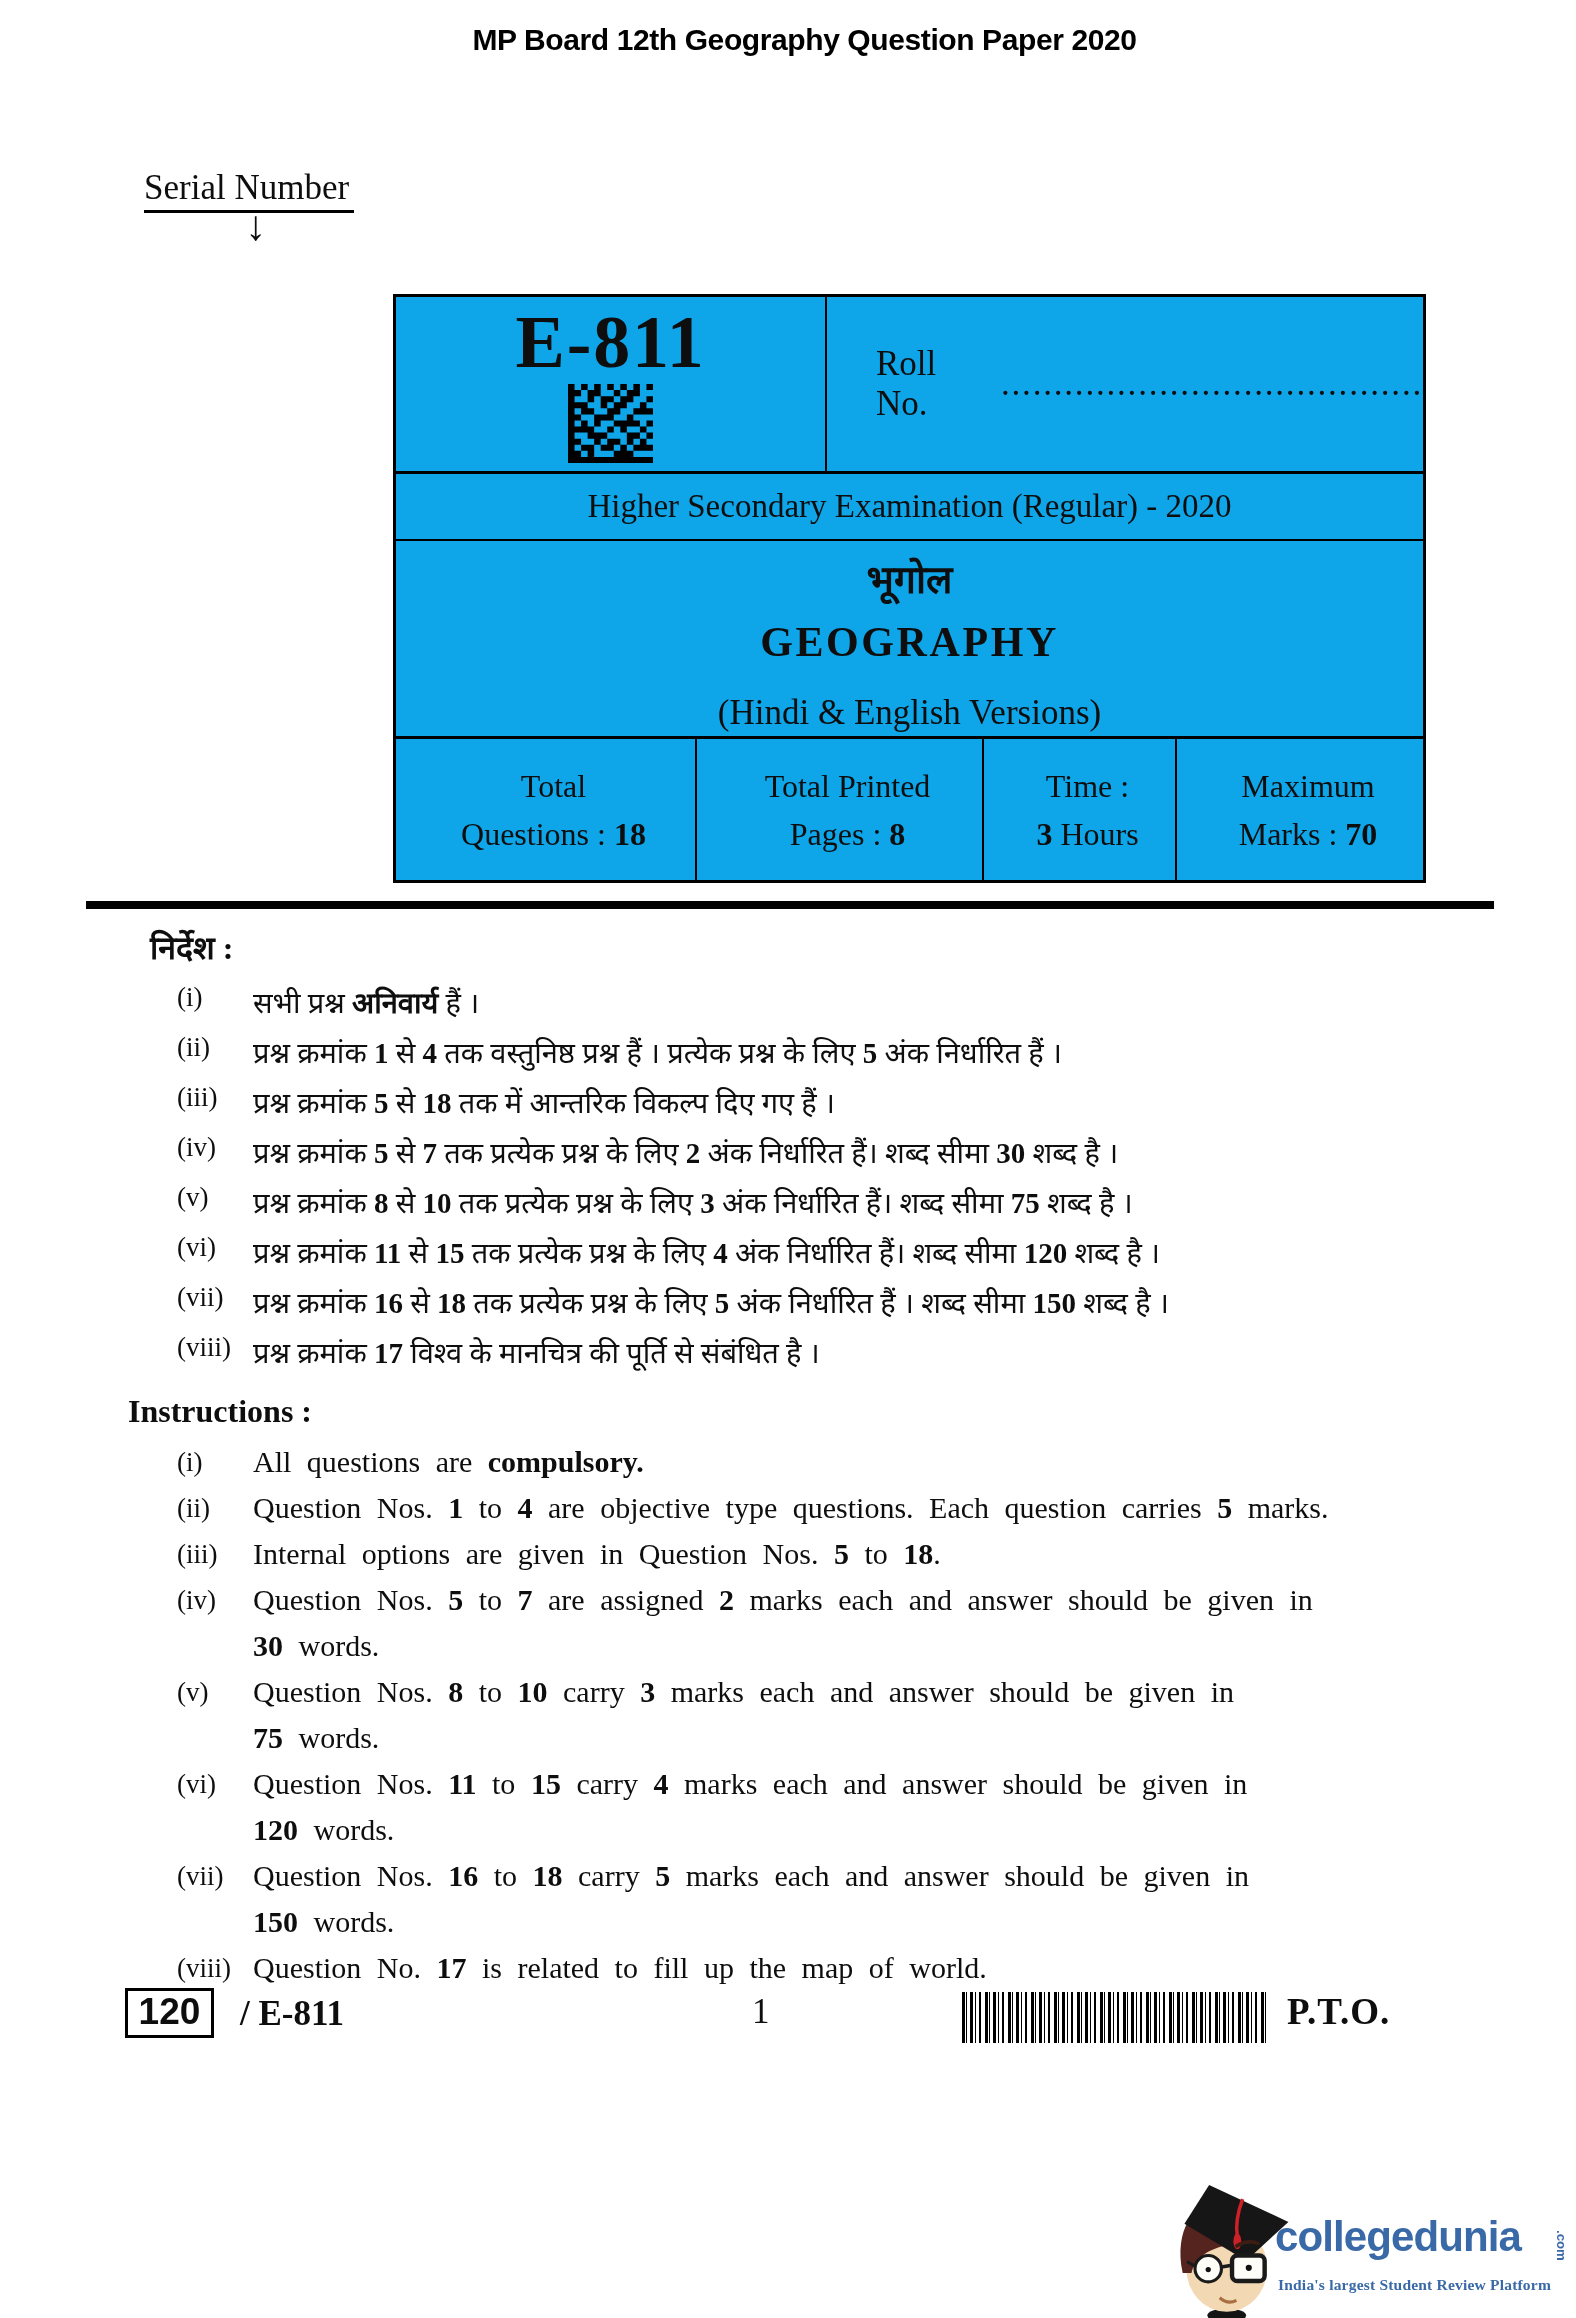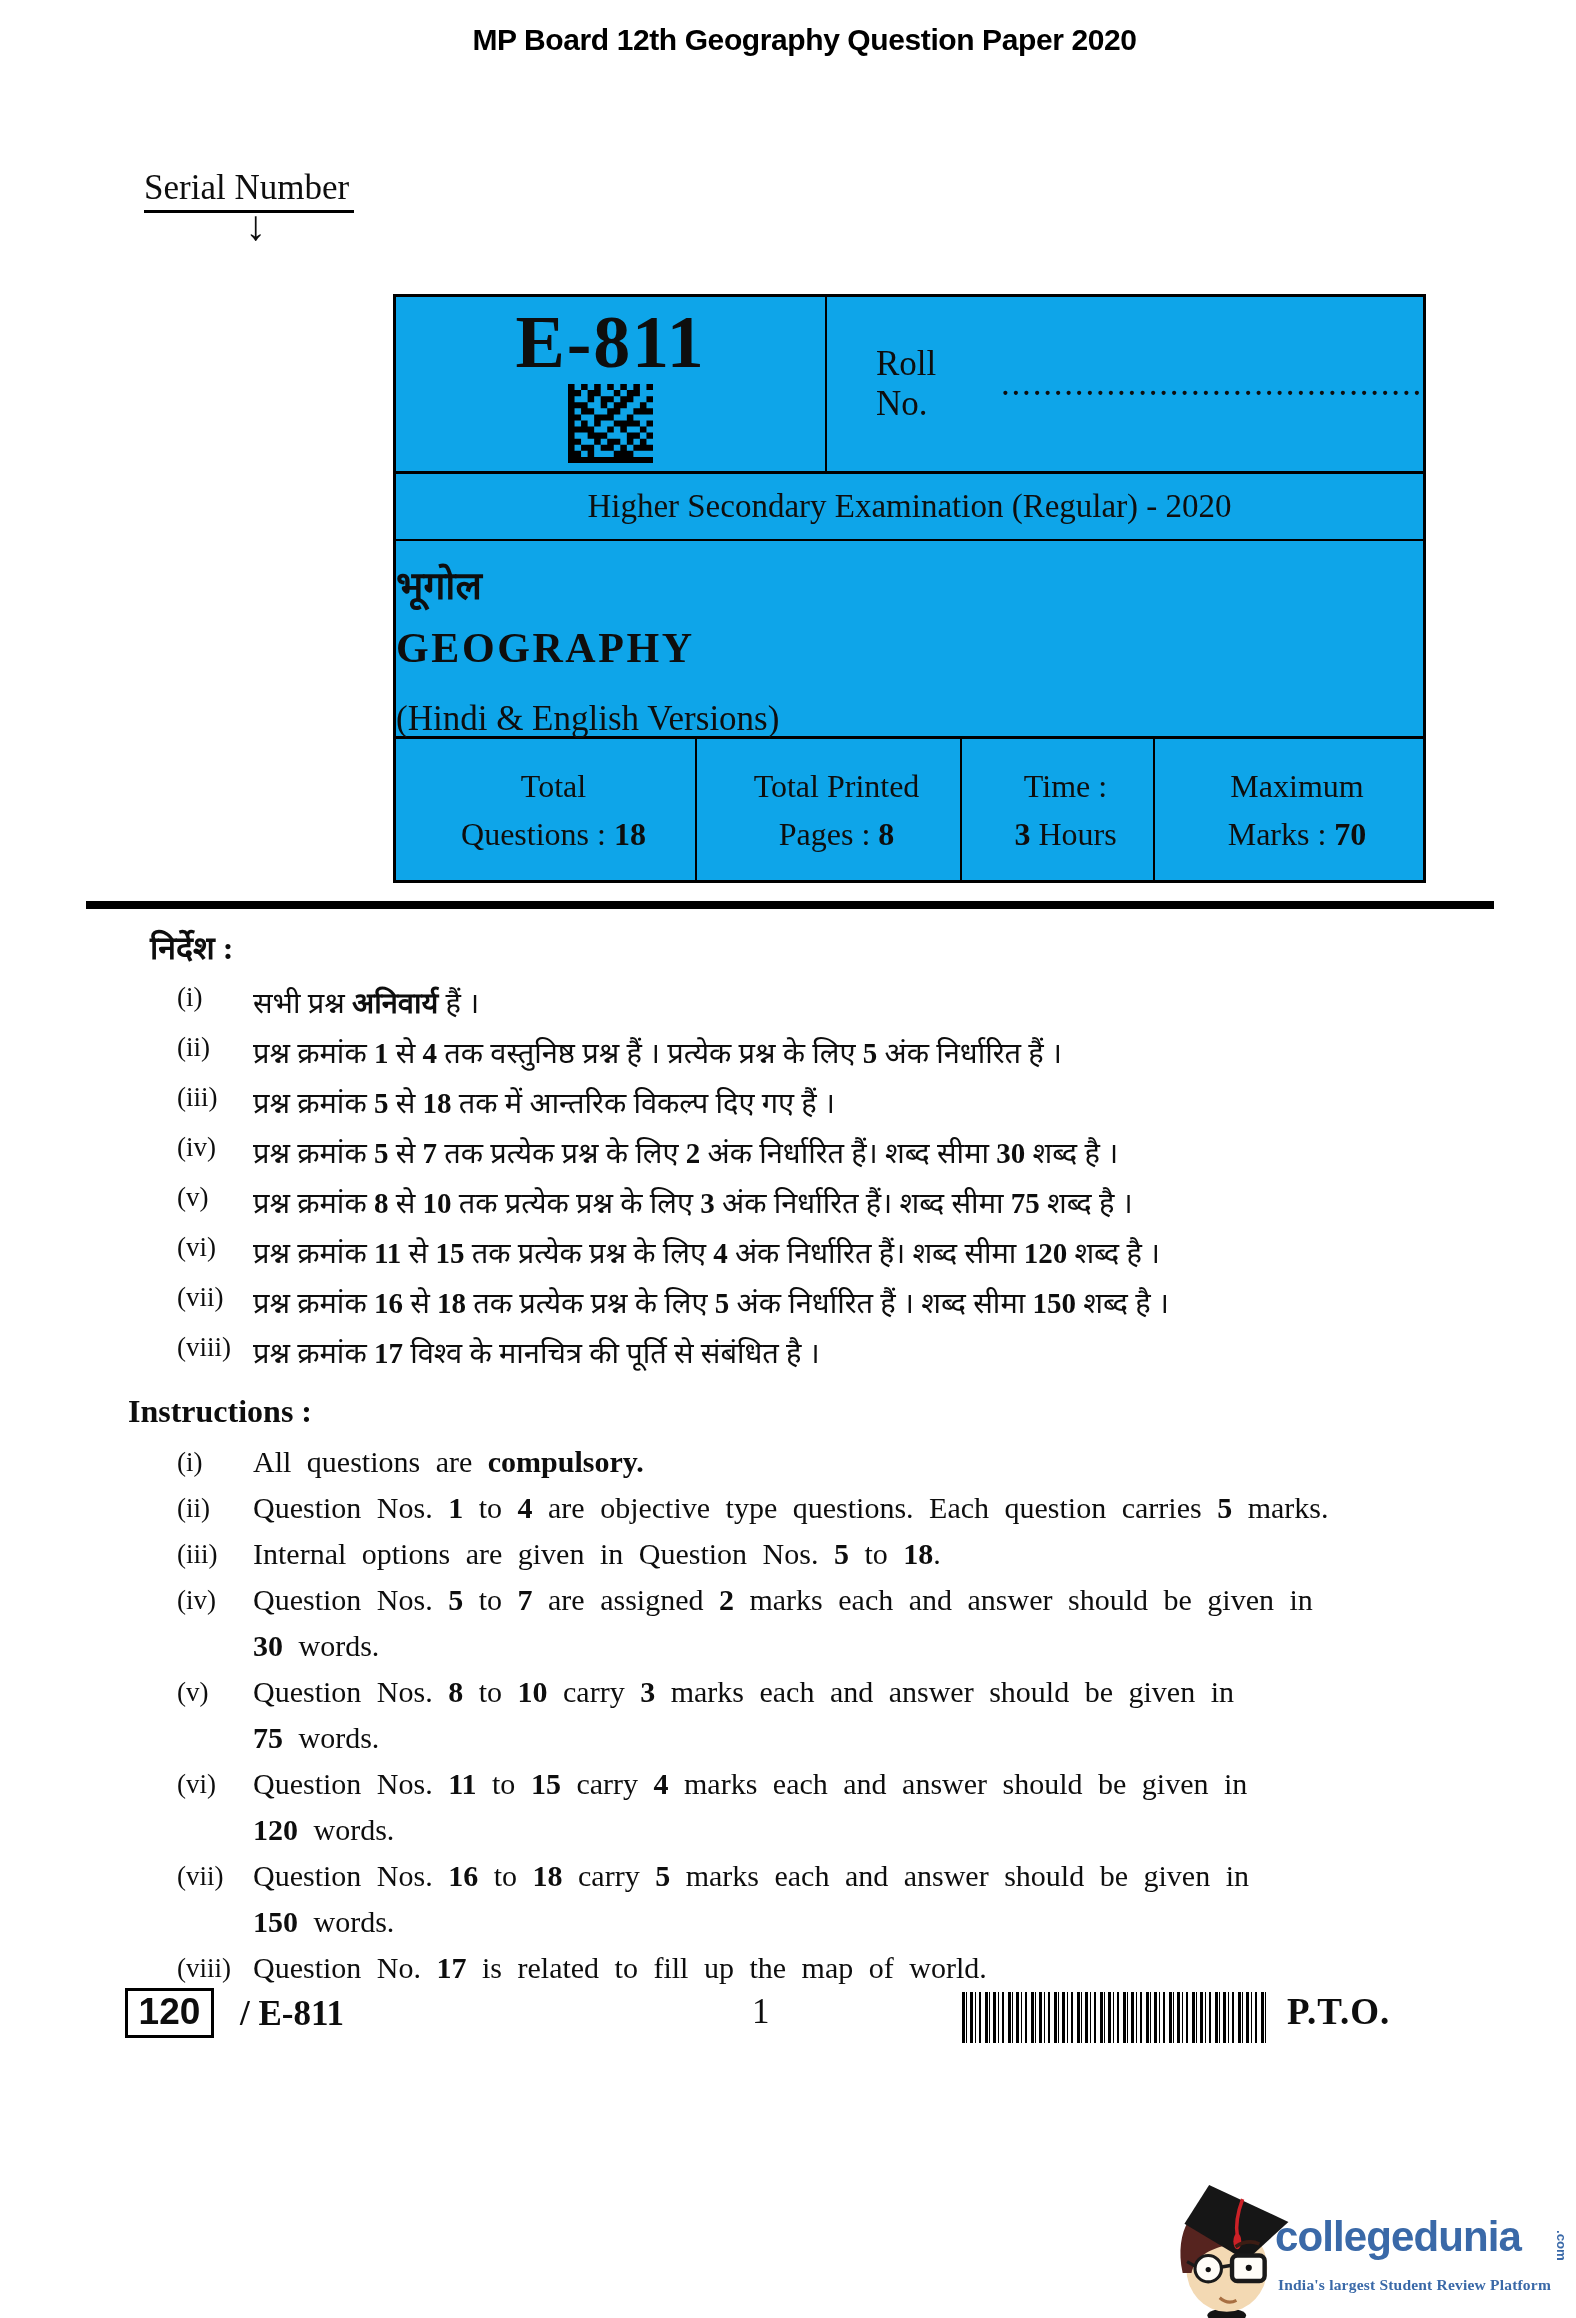--- a/index.html
+++ b/index.html
@@ -20,29 +20,29 @@
     border:3.5px solid #000;box-sizing:border-box;display:flex;flex-direction:column;background:#0ea5e9;}
   .hrow1{height:177px;flex:none;display:flex;border-bottom:3.5px solid #000;box-sizing:border-box;}
   .cell-code{width:431px;flex:none;border-right:2.6px solid #000;box-sizing:border-box;
     display:flex;flex-direction:column;align-items:center;justify-content:center;}
   .paper-code{font-size:74px;font-weight:bold;letter-spacing:1.8px;line-height:1;}
   .dmatrix{margin-top:5.3px;}
   .cell-roll{flex:1;display:flex;align-items:center;padding-left:49px;font-size:35px;}
   .roll-dots{letter-spacing:1.8px;margin-left:12.4px;}
   .hrow2{height:67px;flex:none;border-bottom:2.6px solid #000;box-sizing:border-box;
     display:flex;align-items:center;justify-content:center;font-size:33px;}
-  .hrow3{flex:1;border-bottom:3.5px solid #000;box-sizing:border-box;padding-top:24px;}
+  .hrow3{flex:1;border-bottom:3.5px solid #000;box-sizing:border-box;text-align:center;padding-top:18px;}
   .sub-hi{font-size:39px;font-weight:bold;line-height:1.1;}
   .sub-en{font-size:42px;font-weight:bold;letter-spacing:2.6px;margin-top:19.4px;line-height:1;}
   .versions{font-size:35px;margin-top:32px;line-height:1;}
   .hrow4{height:141px;flex:none;display:flex;}
   .mcell{box-sizing:border-box;display:flex;flex-direction:column;align-items:center;
     justify-content:center;font-size:32px;line-height:1.5;text-align:center;padding-left:16px;}
   .mcell1{width:301px;border-right:2.6px solid #000;}
-  .mcell2{width:265px;border-right:2.6px solid #000;}
+  .mcell2{width:287px;border-right:2.6px solid #000;}
   .mcell3{width:193px;border-right:2.6px solid #000;}
   .mcell4{flex:1;}
 
   .rule{position:absolute;left:86px;top:901px;width:1408px;height:8px;background:#000;}
 
   
   .hi-head{position:absolute;left:150px;top:925px;font-size:32px;font-weight:bold;}
   .hi-list{position:absolute;left:177px;top:982px;width:1263px;}
   .hi-item{display:flex;height:50px;font-size:29px;white-space:nowrap;}
   .en-head{position:absolute;left:128px;top:1393px;font-size:32px;font-weight:bold;}

